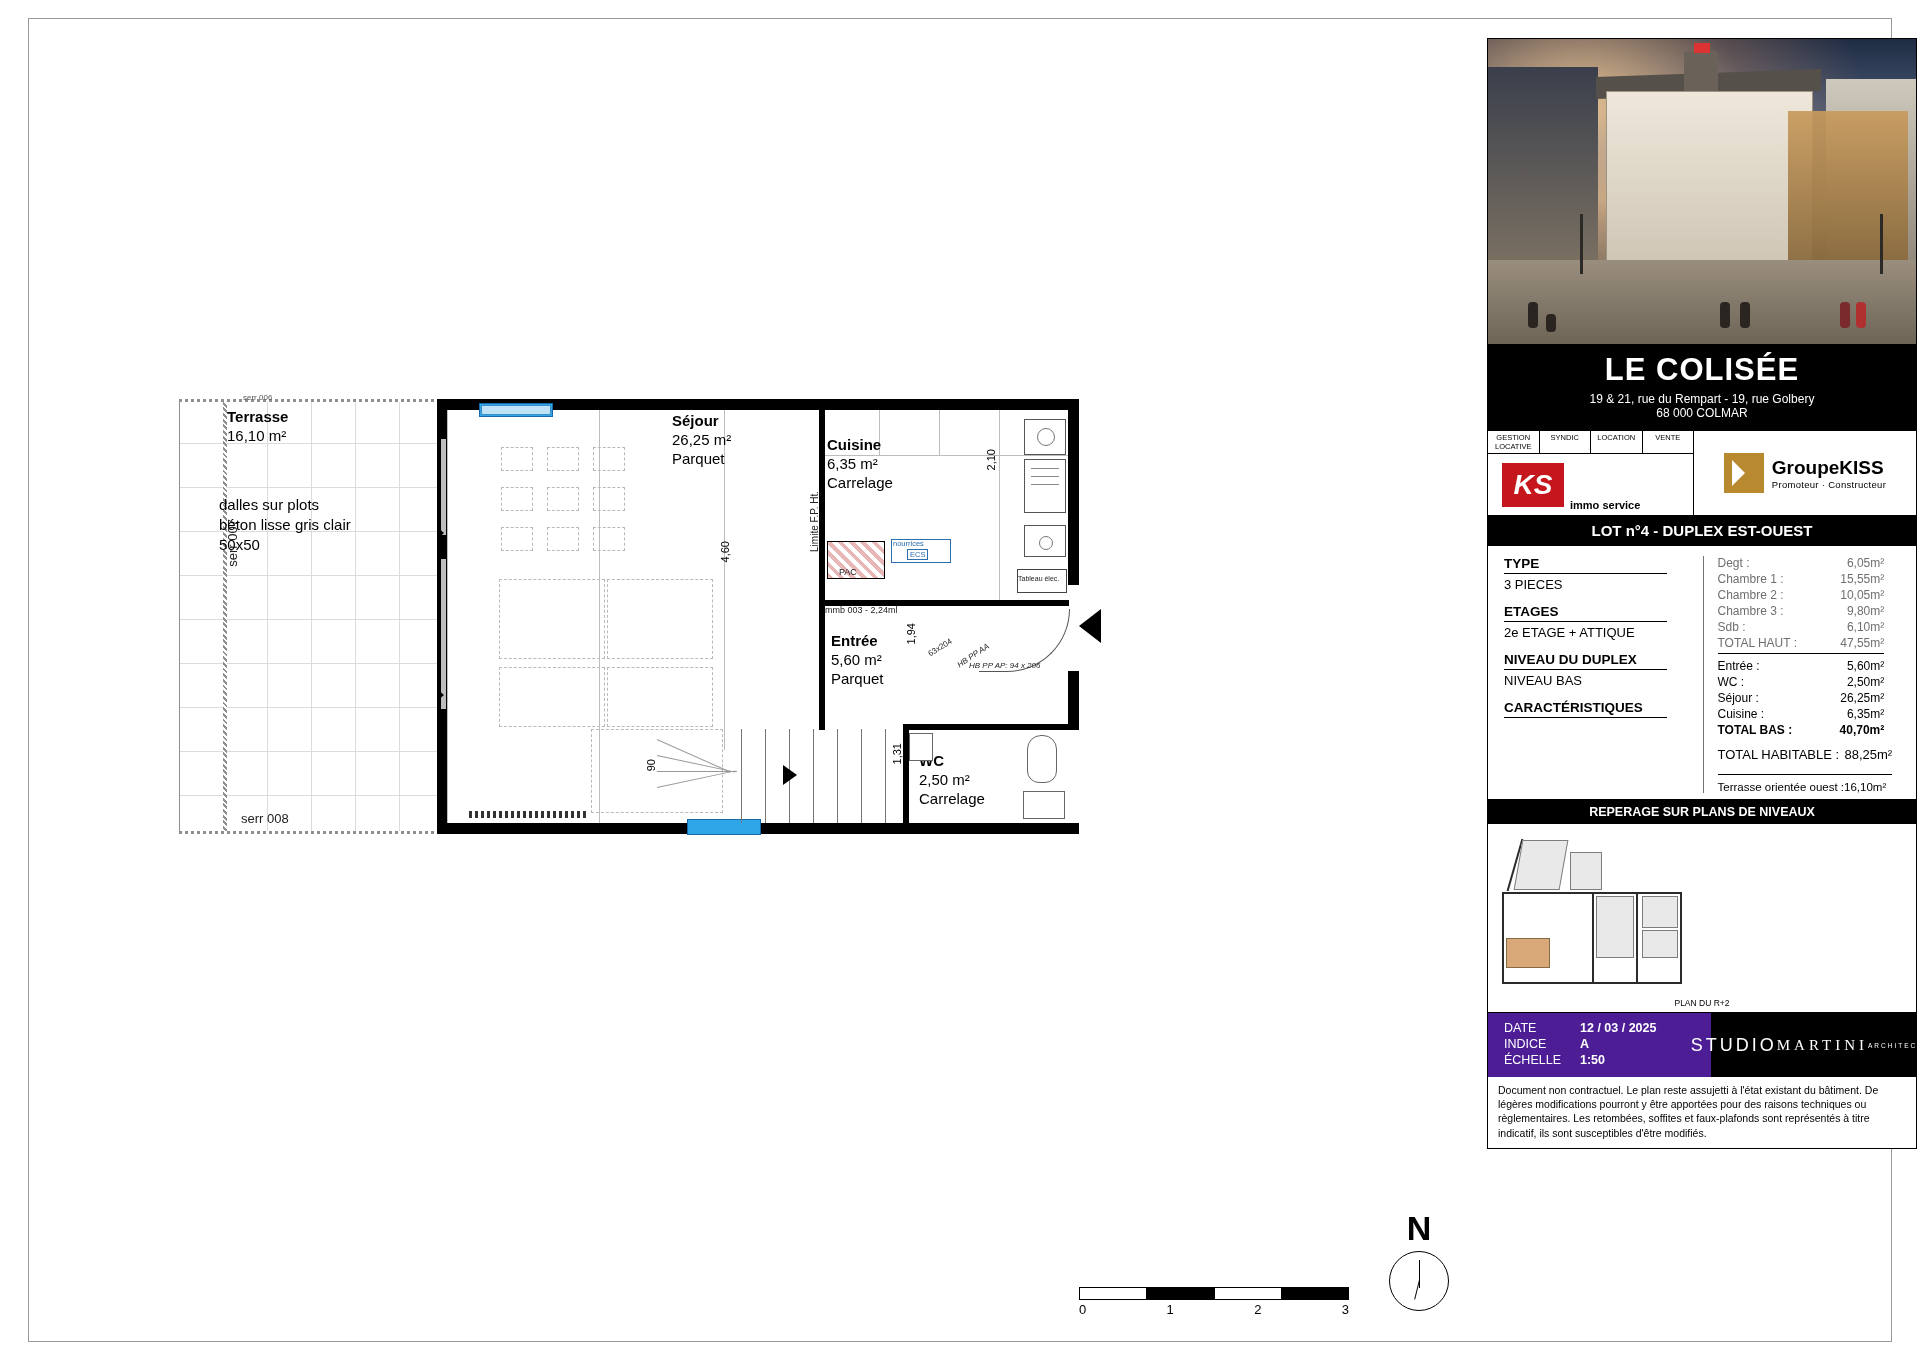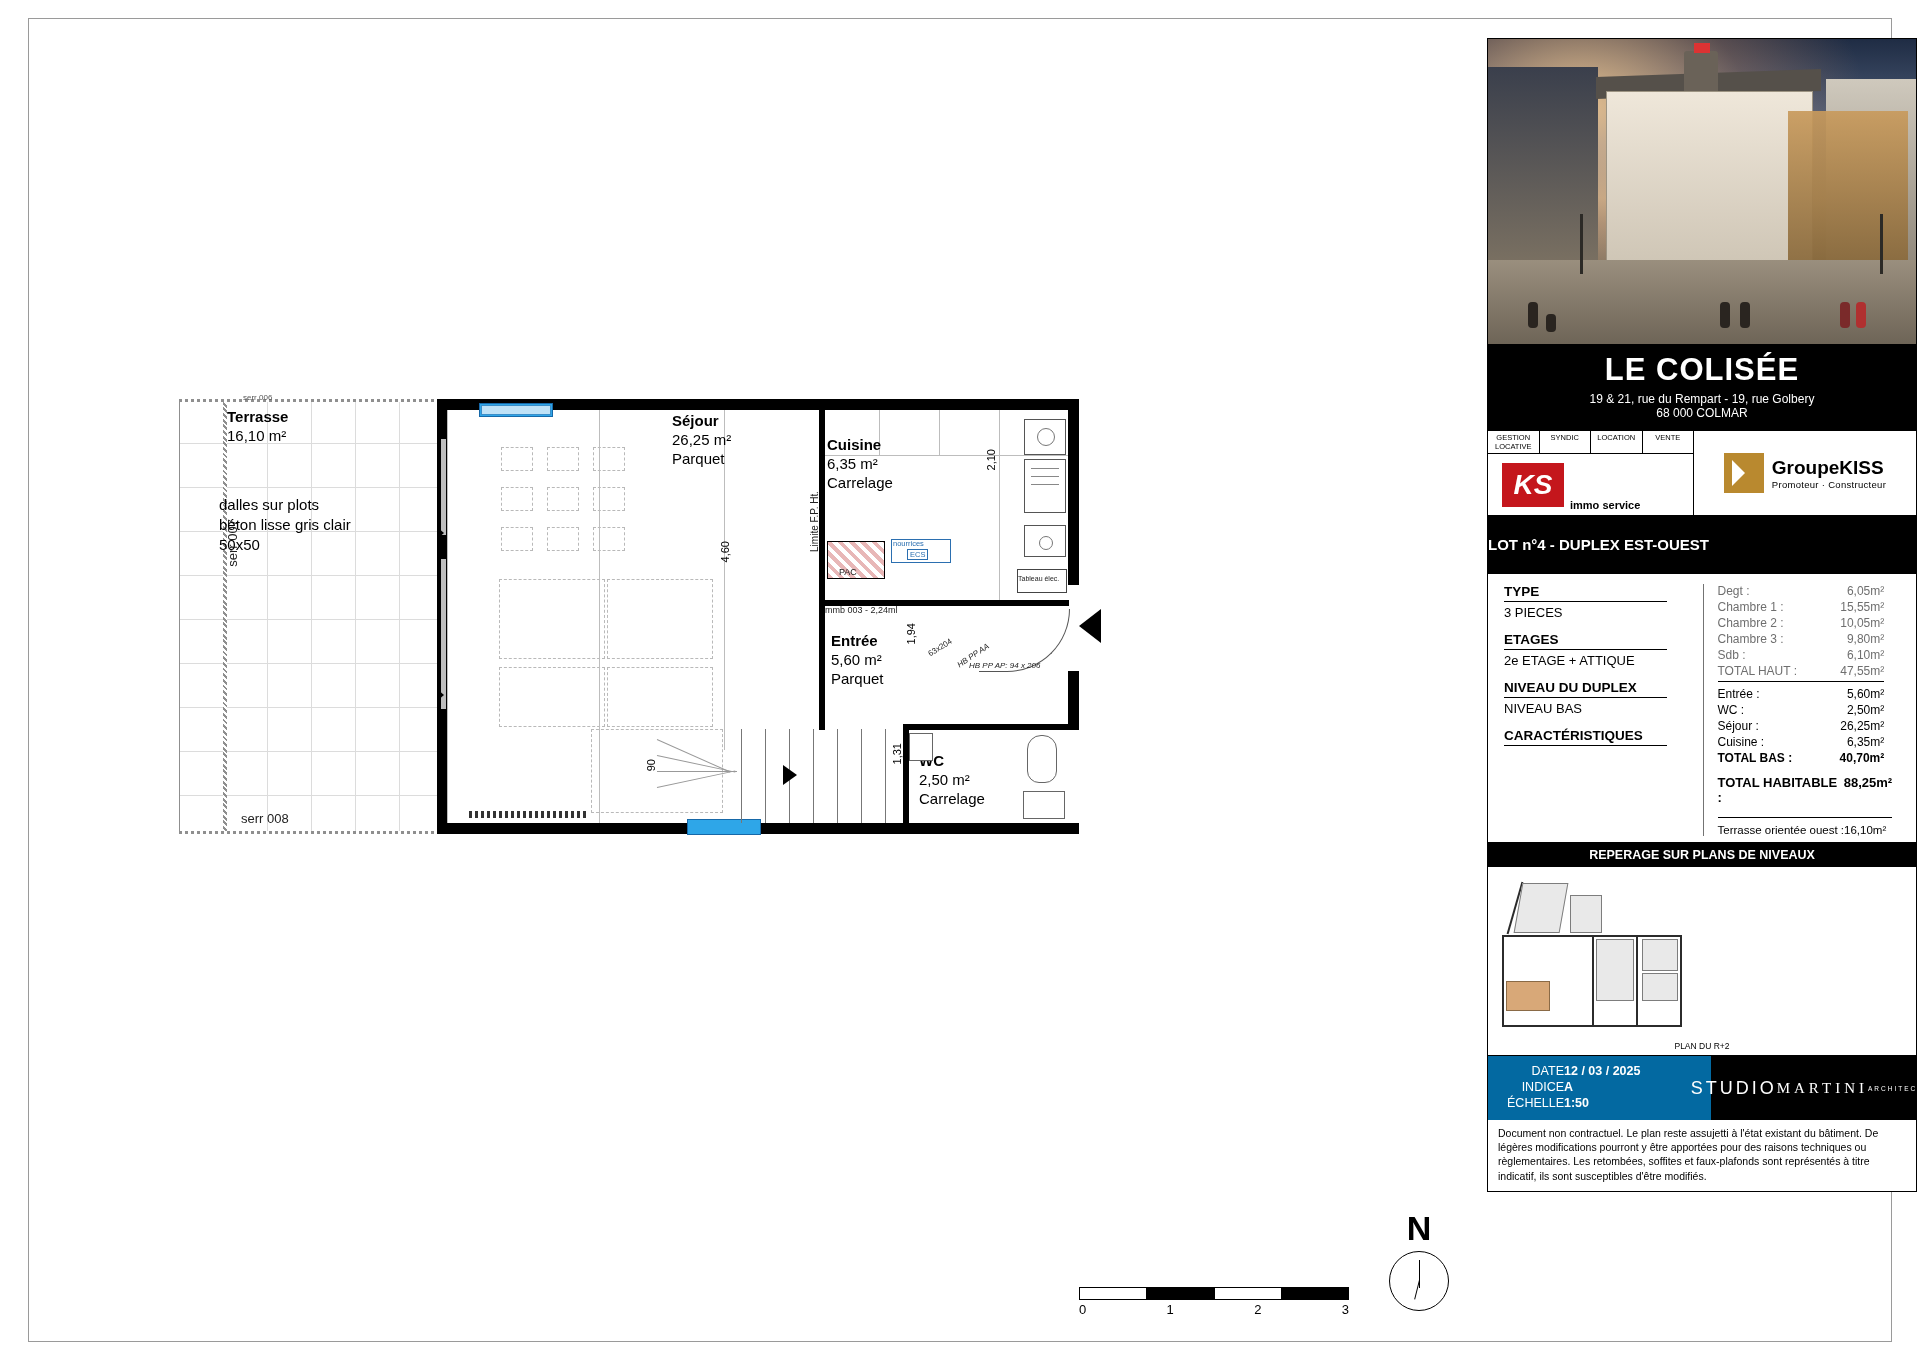--- a/index.html
+++ b/index.html
@@ -65,45 +65,45 @@
   #logos .ksimmo{flex:1;display:flex;align-items:center;padding-left:14px;}
   #logos .ks-red{width:62px;height:44px;background:#c4161c;color:#fff;font-weight:bold;font-size:28px;font-style:italic;display:flex;align-items:center;justify-content:center;}
   #logos .immotxt{font-size:11px;font-weight:bold;margin-left:6px;align-self:flex-end;padding-bottom:4px;}
   #logos .right{width:52%;border-left:1px solid #000;display:flex;align-items:center;justify-content:center;}
   .kissmark{width:40px;height:40px;background:#b9892f;position:relative;margin-right:8px;}
   .kissmark:after{content:"";position:absolute;left:8px;top:7px;border-left:13px solid #fff;border-top:13px solid transparent;border-bottom:13px solid transparent;}
   .kisstxt .l1{font-size:19px;font-weight:bold;}
   .kisstxt .l1 .k{font-weight:bold;}
   .kisstxt .l2{font-size:9.5px;letter-spacing:.3px;}
 
-  #lotband{background:#000;color:#fff;font-size:15px;font-weight:bold;padding:20px 0;}
+  #lotband{background:#000;color:#fff;text-align:center;font-size:15px;font-weight:bold;padding:6px 0;}
   #info{display:flex;padding:10px 0 6px;}
   #info .col-l{width:50%;padding-left:16px;}
   #info .col-r{width:50%;padding-left:14px;border-left:1px solid #737373;}
   .ti{font-size:13.5px;font-weight:bold;border-bottom:1px solid #000;padding-bottom:2px;width:82%;}
   .tv{font-size:13px;margin:3px 0 12px;}
   .arow{display:flex;font-size:12px;color:#6f6f6f;justify-content:space-between;width:84%;margin-bottom:2px;}
   .arow.b{color:#000;font-weight:bold;}
   .arow.k{color:#000;}
   .rline{border-top:1px solid #000;width:84%;margin:3px 0 5px;}
-  .totbig{font-size:13px;font-weight:bold;display:flex;justify-content:space-between;width:88%;margin-top:10px;}
+  .totbig{font-size:13px;font-weight:normal;display:flex;justify-content:space-between;width:88%;margin-top:10px;}
   .terr{font-size:11.5px;margin-top:12px;border-top:1px solid #000;padding-top:6px;width:88%;}
 
   #repband{background:#000;color:#fff;text-align:center;font-size:12.5px;font-weight:bold;padding:5px 0;}
   #mini{display:flex;height:188px;}
   #mini .m{flex:1;position:relative;padding:8px;}
   #mini .m+.m{border-left:0;}
   #mini .cap{position:absolute;bottom:4px;left:0;width:100%;text-align:center;font-size:8.5px;}
   .miniplan{position:absolute;inset:10px 8px 22px 8px;}
   .mw{position:absolute;background:#2b2b2b;}
   .mf{position:absolute;background:#e9e9e9;border:1px solid #7d7d7d;}
   .mo{position:absolute;background:#d8a878;border:1px solid #8a6a46;}
 
   #foot{display:flex;}
-  #foot .fl{width:52%;background:#0369a1;color:#fff;padding:8px 0 8px 0;font-size:12.5px;text-align:right;}
+  #foot .fl{width:52%;background:#4c1d95;color:#fff;padding:8px 0 8px 16px;font-size:12.5px;}
   #foot .fl .r{display:flex;margin-bottom:2px;}
   #foot .fl .r span:first-child{width:76px;}
   #foot .fl .r span:last-child{font-weight:bold;}
   #foot .fr{width:48%;background:#000;color:#fff;display:flex;flex-direction:row;align-items:center;justify-content:center;}
   #foot .fr .s1{font-size:18px;letter-spacing:3px;}
   #foot .fr .s2{font-size:15px;letter-spacing:4px;font-family:"Liberation Serif",serif;}
   #foot .fr .s3{font-size:6.5px;letter-spacing:2px;}
   #disc{font-size:10.5px;line-height:1.35;padding:6px 8px 8px 10px;}
 </style>
 </head>

